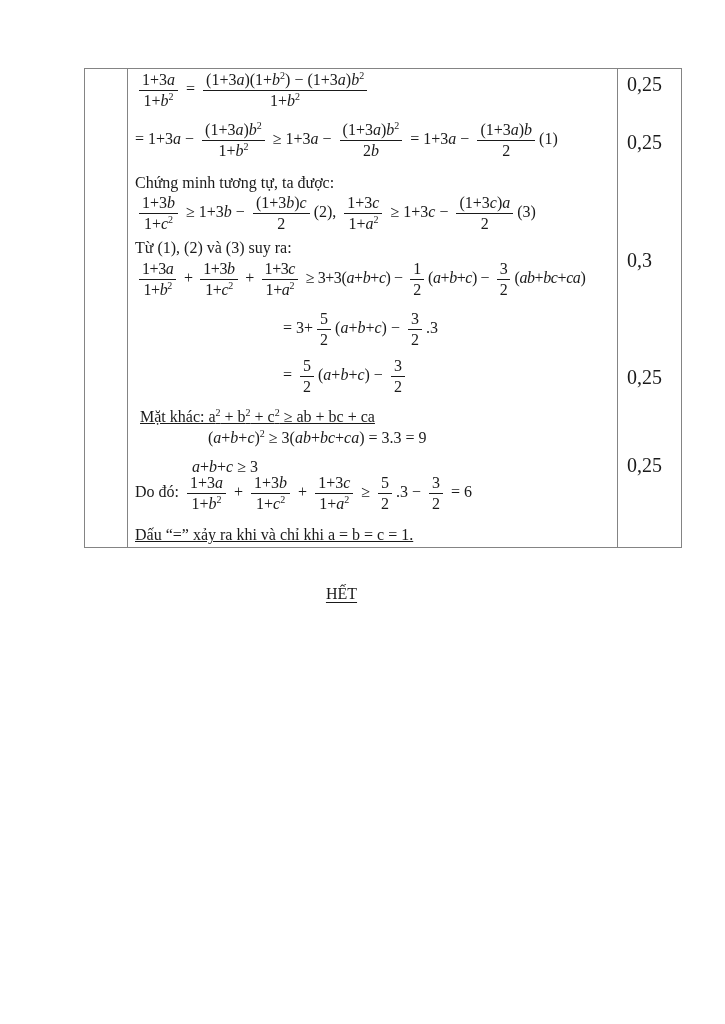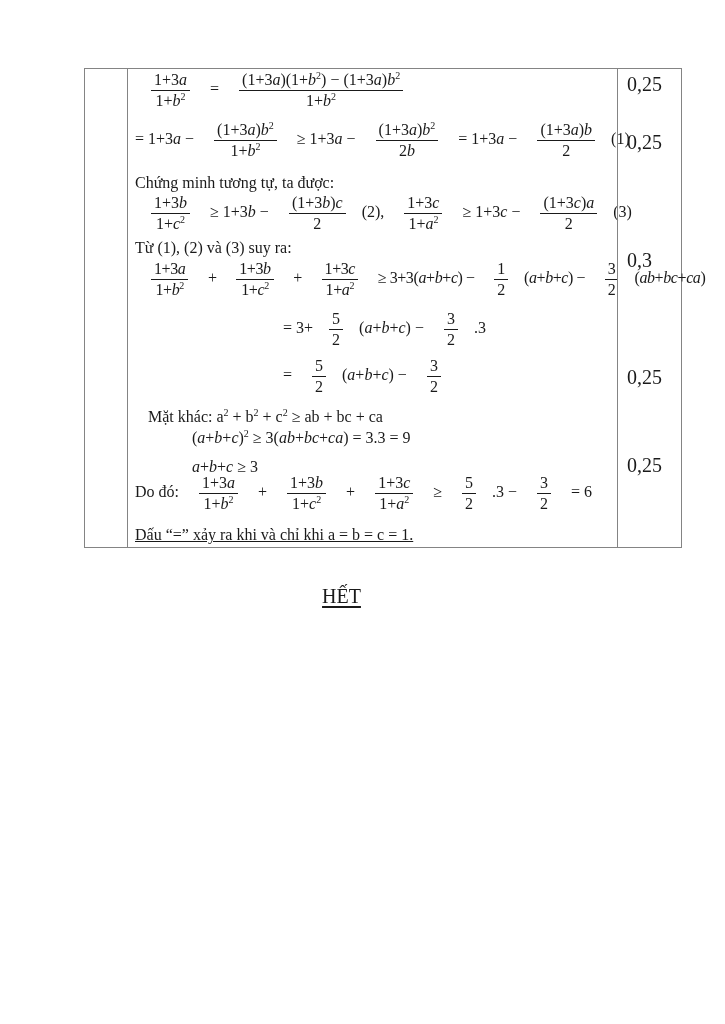--- a/index.html
+++ b/index.html
@@ -32,54 +32,54 @@
   .line{
     position:absolute;white-space:nowrap;
     line-height:1.2;font-size:16px;
   }
   .line i{font-style:italic;}
   .line sup{font-size:10px;line-height:0;vertical-align:super;}
 
   
   .fr{
     display:inline-block;vertical-align:middle;text-align:center;
-    margin:0 16px;line-height:1.1;
+    margin:0 4px;line-height:1.1;
   }
   .fr .nu{display:block;padding:0 3px 1px;border-bottom:1px solid currentColor;}
   .fr .de{display:block;padding:1px 3px 0;}
 
   
   .line-0{top:2px;left:7px;}
   .line-1{top:52px;left:7px;}
   .line-2{top:104px;left:7px;}
   .line-3{top:125px;left:7px;}
   .line-4{top:169px;left:7px;}
   .line-5{top:191px;left:7px;letter-spacing:-0.4px;}
   .line-6{top:241px;left:155px;}
   .line-7{top:288px;left:155px;}
-  .line-8{top:338px;left:20px;}
-  .line-9{top:359px;left:64px;}
+  .line-8{top:338px;left:12px;text-decoration:underline;}
+  .line-9{top:359px;left:80px;}
   .line-10{top:388px;left:64px;}
   .line-11{top:405px;left:7px;}
   .line-12{top:456px;left:7px;text-decoration:underline;}
 
   
   .score{position:absolute;left:9px;font-size:20px;line-height:1.1;}
   .score-0{top:4px;}
   .score-1{top:62px;}
   .score-2{top:180px;}
   .score-3{top:297px;}
   .score-4{top:385px;}
 
   .footer{
     position:absolute;left:0;right:42px;top:585px;
     text-align:center;
   }
   .footer-text{
-    font-size:20px;text-decoration:underline;text-underline-offset:3px;
+    font-size:16px;text-decoration:underline;text-underline-offset:3px;
   }
 </style>
 </head>
 <body>
 
 <div class="page">
 
   <div class="answer-table">
 
     <div class="cell cell-left"></div>

